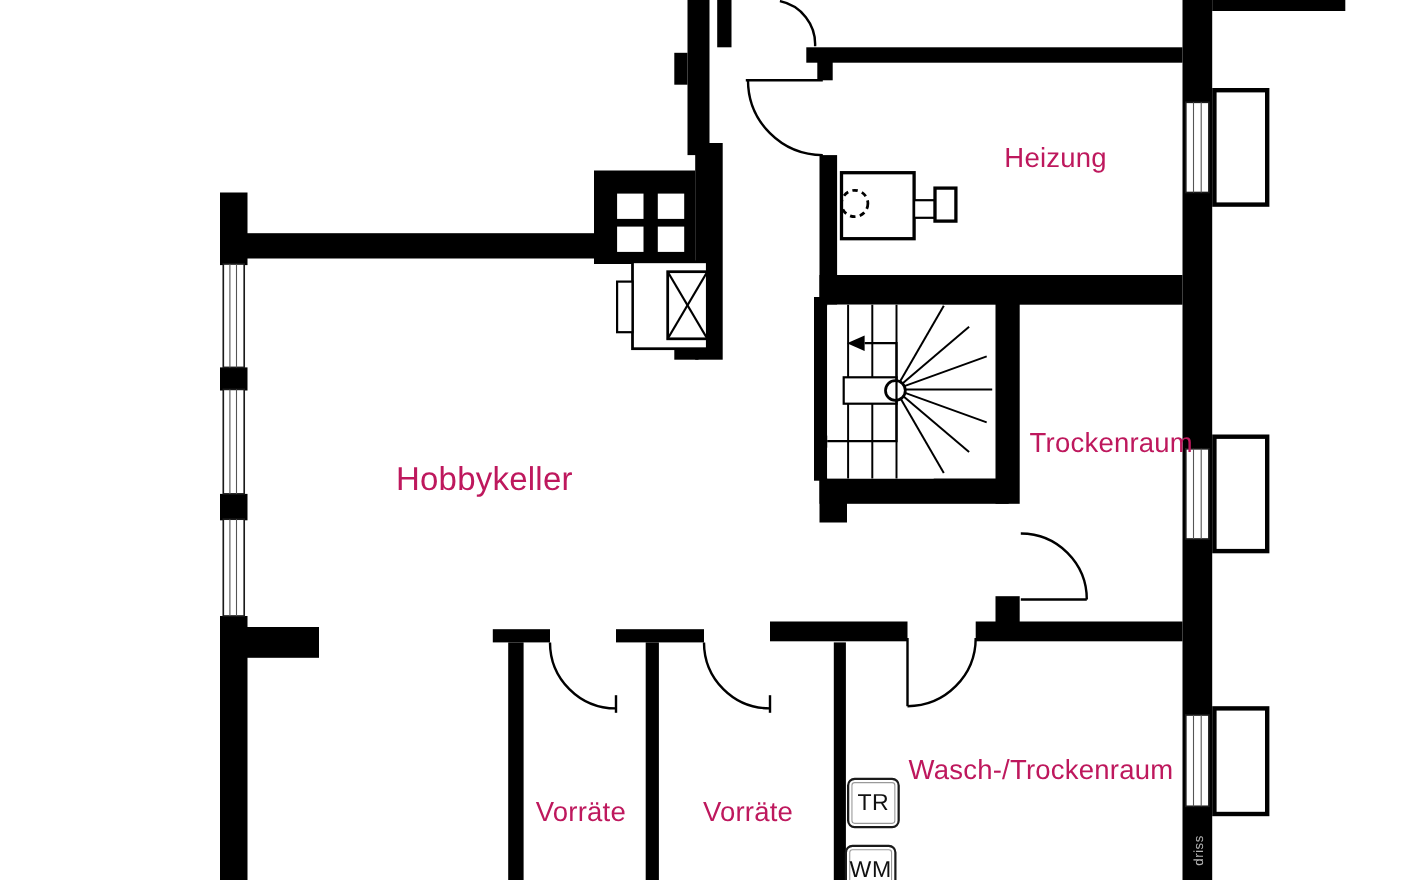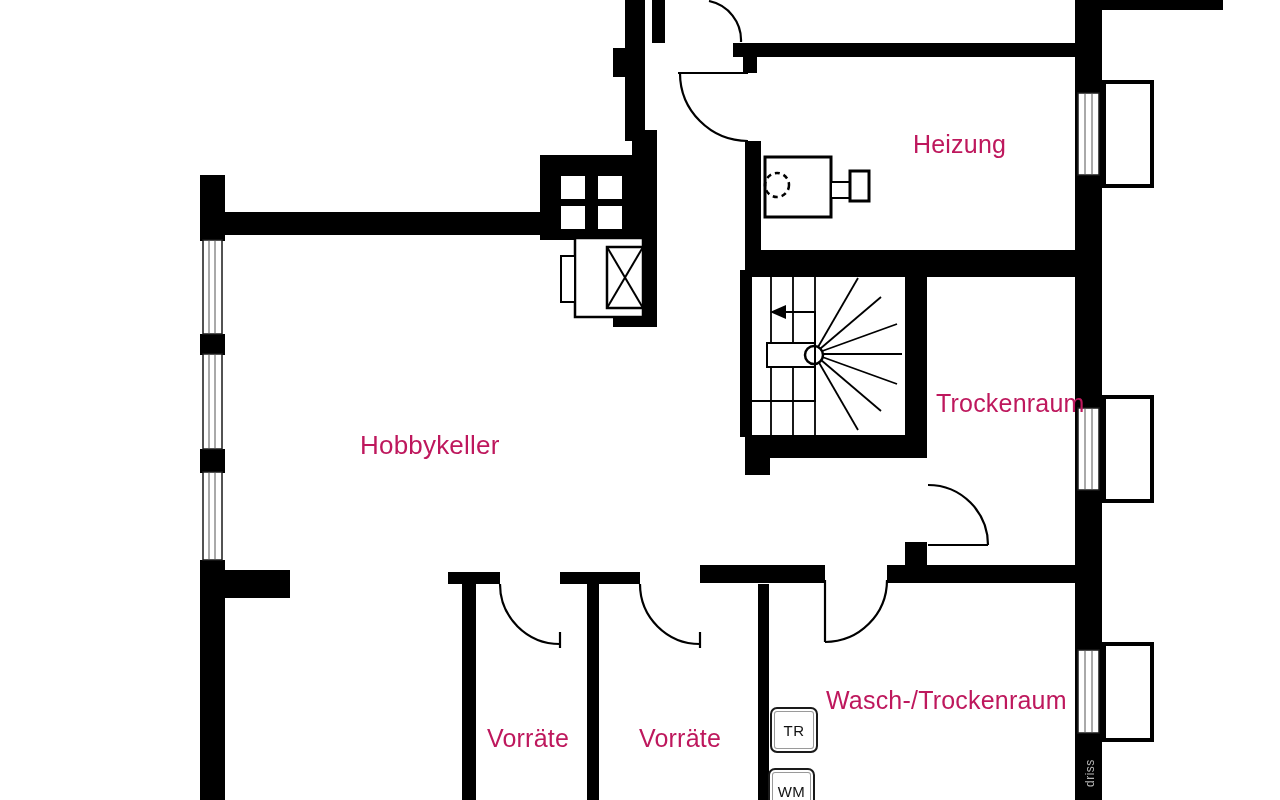--- a/index.html
+++ b/index.html
@@ -9,21 +9,21 @@
   }
   #plan-svg{position:absolute;left:0;top:0;}
   .room-label{
     position:absolute;color:#be185d;font-size:25px;line-height:1.1;
     white-space:nowrap;letter-spacing:0.2px;
   }
   .appliance-box{
     position:absolute;background:#fff;border:2px solid #1a1a1a;border-radius:7px;
     box-shadow:inset 0 0 0 2px #fff, inset 0 0 0 3px #9a9a9a;
     display:flex;align-items:center;justify-content:center;
-    color:#111;font-size:15px;letter-spacing:0.5px;
+    color:#111;font-size:21px;letter-spacing:0.5px;
   }
   #watermark{
     position:absolute;left:1059px;top:747px;width:62px;height:18px;
     transform:rotate(-90deg);color:#b5b5b5;font-size:12px;line-height:18px;
     text-align:left;letter-spacing:0.5px;
   }
 </style>
 </head>
 <body>
 
@@ -171,21 +171,21 @@
         <line x1="928" y1="545" x2="988" y2="545"></line>
         <path d="M 928,485 A 60,60 0 0 1 988,545"></path>
       </g>
     </g>
   </svg>
 
   <div class="room-label" style="left:913px;top:131px;">Heizung</div>
 
   <div class="room-label" style="left:936px;top:390px;">Trockenraum</div>
 
-  <div class="room-label" style="left:360px;top:419px;font-size:26px;margin-top:12px;">Hobbykeller</div>
+  <div class="room-label" style="left:360px;top:419px;font-size:30px;">Hobbykeller</div>
 
   <div class="room-label" style="left:487px;top:725px;">Vorräte</div>
 
   <div class="room-label" style="left:639px;top:725px;">Vorräte</div>
 
   <div class="room-label" style="left:826px;top:687px;">Wasch-/Trockenraum</div>
 
   <div class="appliance-box" style="left:770px;top:707px;width:44px;height:42px;">
     <span>TR</span>
   </div>

